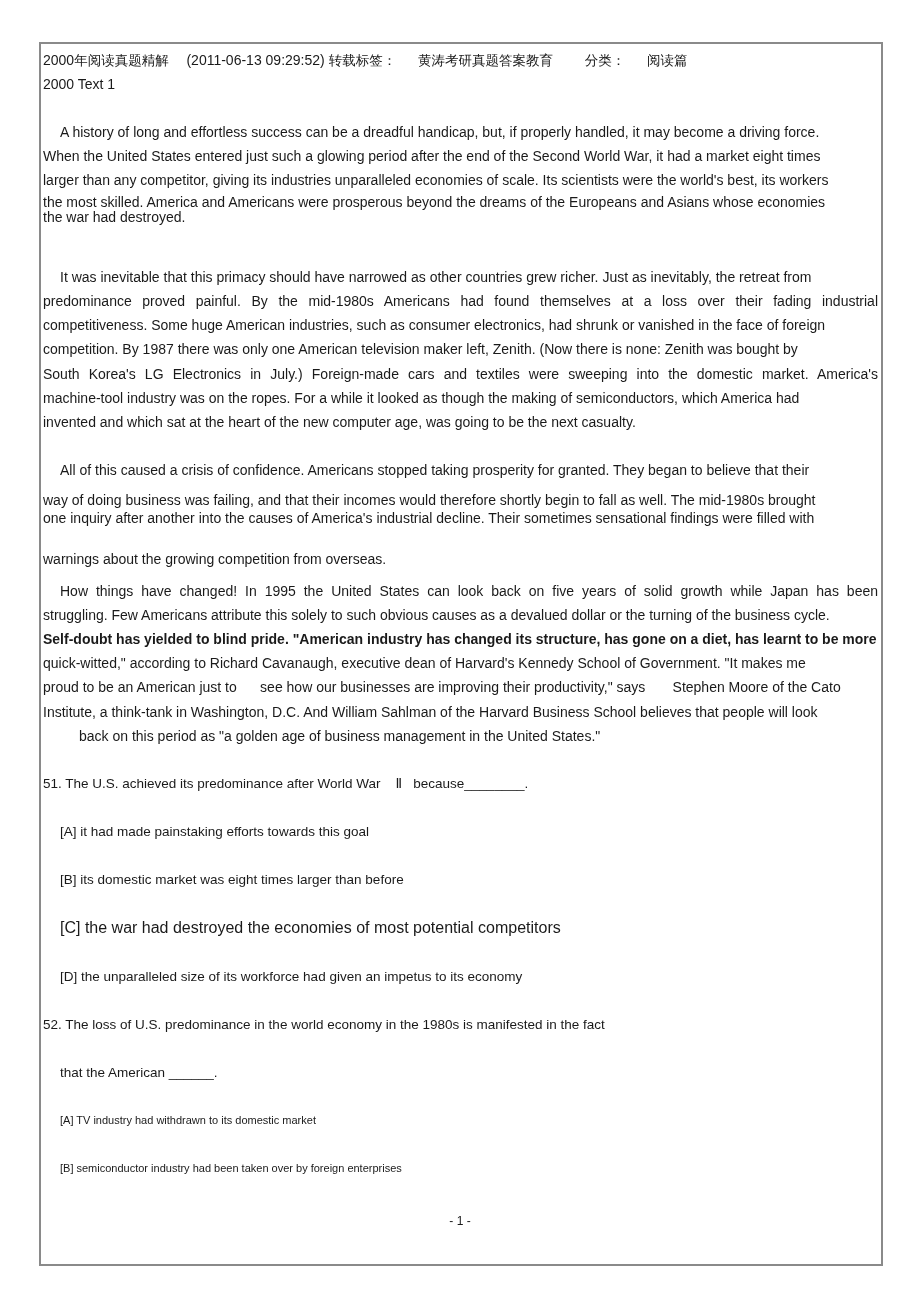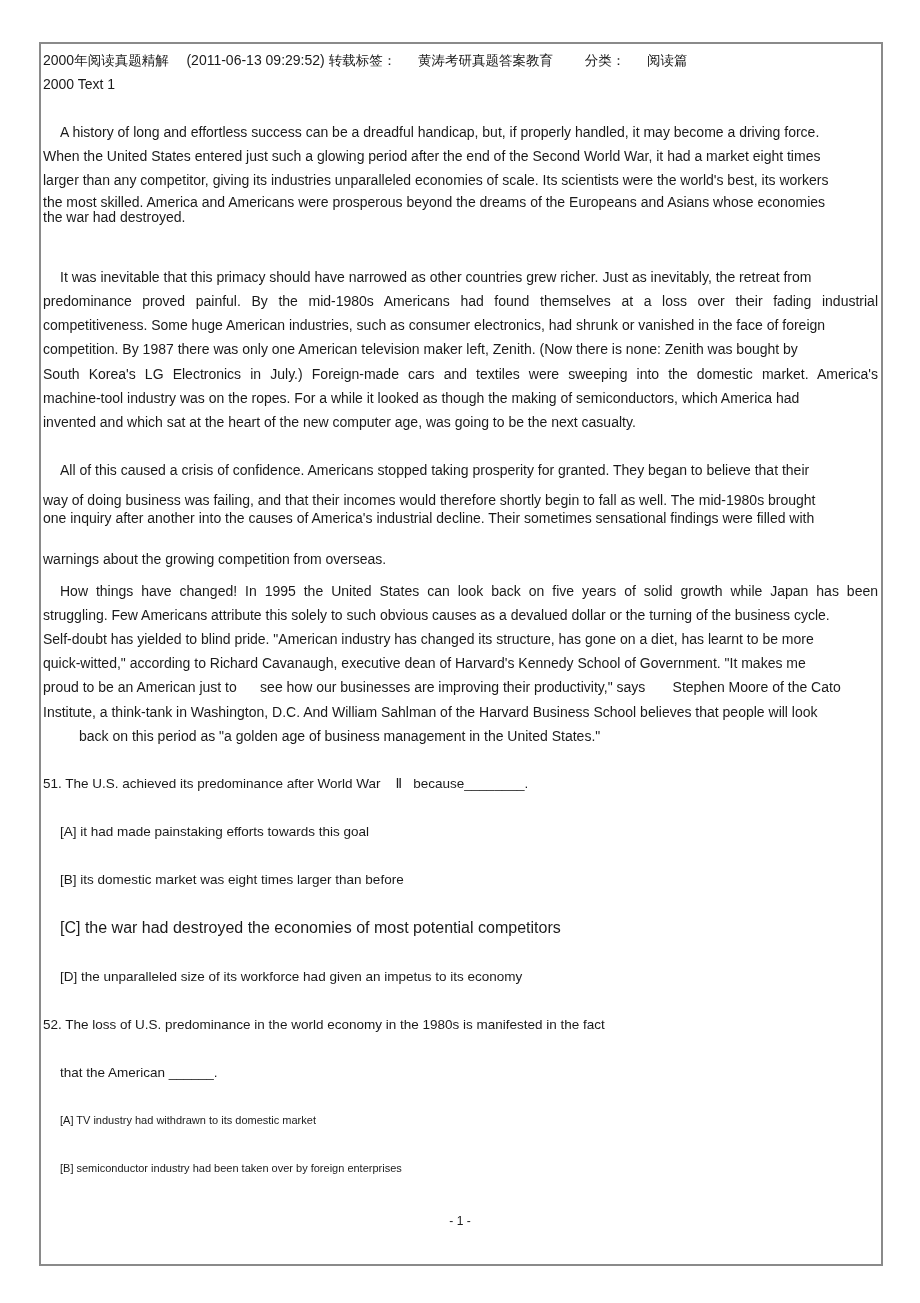--- a/index.html
+++ b/index.html
@@ -54,21 +54,21 @@
 <div>
   <div class="line indent" style="top:462px;">All of this caused a crisis of confidence. Americans stopped taking prosperity for granted. They began to believe that their</div>
   <div class="line" style="top:492px;">way of doing business was failing, and that their incomes would therefore shortly begin to fall as well. The mid-1980s brought</div>
   <div class="line" style="top:510px;">one inquiry after another into the causes of America's industrial decline. Their sometimes sensational findings were filled with</div>
   <div class="line" style="top:535px;margin-top:16px;">warnings about the growing competition from overseas.</div>
 </div>
 
 <div>
   <div class="line indent just" style="top:583px; width:818px;">How things have changed! In 1995 the United States can look back on five years of solid growth while Japan has been</div>
   <div class="line" style="top:607px;">struggling. Few Americans attribute this solely to such obvious causes as a devalued dollar or the turning of the business cycle.</div>
-  <div class="line" style="top:631px;">Self-doubt has yielded to blind pride. "American industry has changed its structure, has gone on a diet, has learnt to be more</div>
+  <div class="line" style="top:631px;font-weight:bold;">Self-doubt has yielded to blind pride. "American industry has changed its structure, has gone on a diet, has learnt to be more</div>
   <div class="line" style="top:655px;">quick-witted," according to Richard Cavanaugh, executive dean of Harvard's Kennedy School of Government. "It makes me</div>
   <div class="line" style="top:679px; white-space:pre;">proud to be an American just to      see how our businesses are improving their productivity," says       Stephen Moore of the Cato</div>
   <div class="line" style="top:704px;">Institute, a think-tank in Washington, D.C. And William Sahlman of the Harvard Business School believes that people will look</div>
   <div class="line" style="top:728px;padding-left:36px;">back on this period as "a golden age of business management in the United States."</div>
 </div>
 
 <div>
   <div class="line" style="top:776px; white-space:pre; font-size:13.5px;">51. The U.S. achieved its predominance after World War    Ⅱ   because________.</div>
   <div class="line indent" style="top:824px; font-size:13.5px;">[A] it had made painstaking efforts towards this goal</div>
   <div class="line indent" style="top:872px; font-size:13.5px;">[B] its domestic market was eight times larger than before</div>

